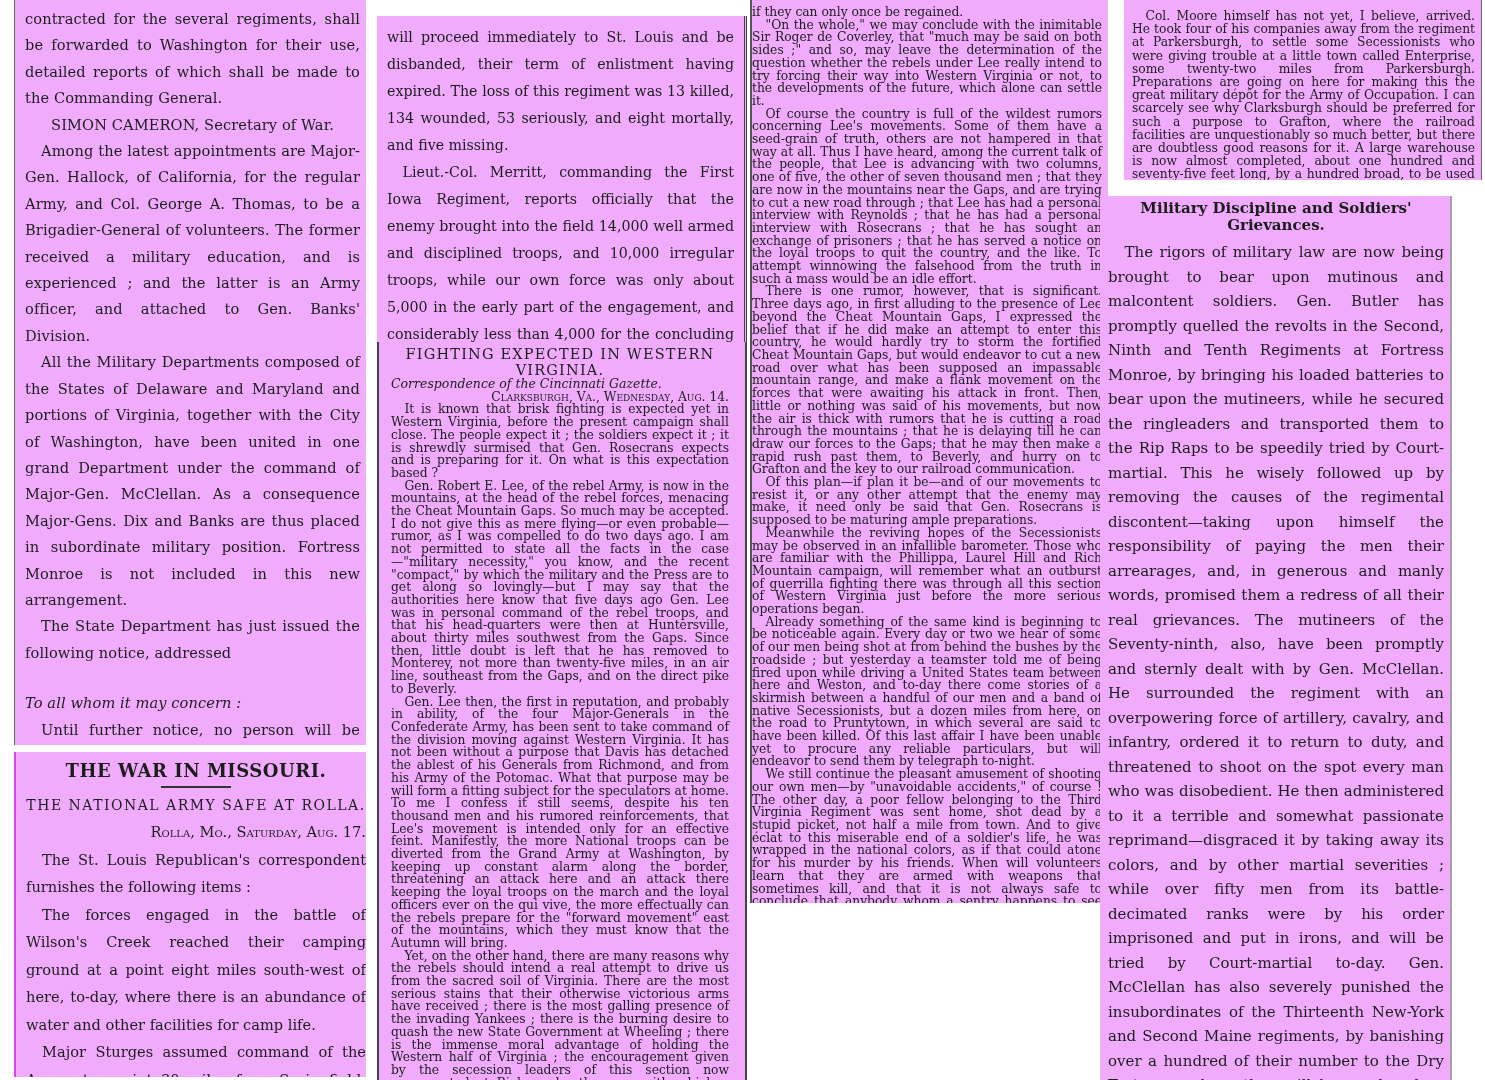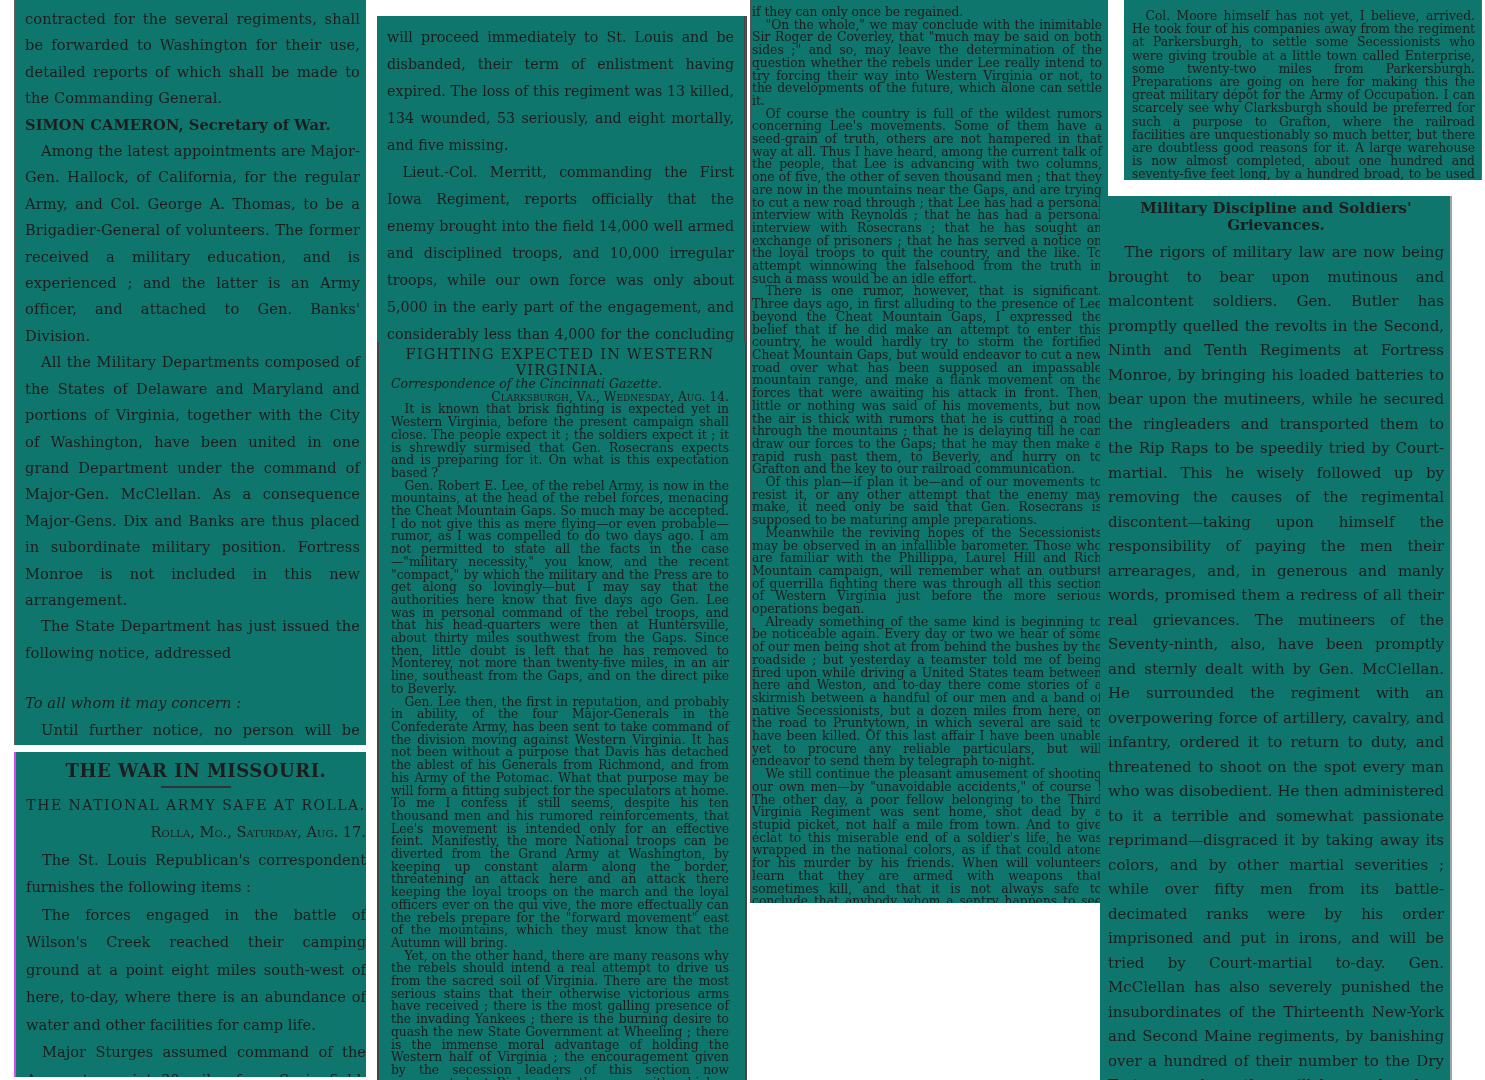--- a/index.html
+++ b/index.html
@@ -5,31 +5,31 @@
     html, body { margin: 0; padding: 0; }
     body {
       width: 1485px; height: 1080px; overflow: hidden;
       background: #ffffff;
       font-family: "DejaVu Serif", "Liberation Serif", serif;
       color: #1d1d1d;
       position: relative;
     }
     .clip {
       position: absolute;
-      background: #0f766e;
+      background: #f0abfc;
       box-sizing: border-box;
       overflow: hidden;
     }
     .clip p {
       margin: 0;
       text-align: justify;
       text-indent: 1.1em;
     }
     .clip p.noindent { text-indent: 0; }
-    .clip p.sig { text-align: left; text-indent: 0; font-weight: bold; }
+    .clip p.sig { text-align: center; text-indent: 0; }
     .clip p.dateline { text-align: right; text-indent: 0; }
     .clip p.salute { font-style: italic; text-indent: 0; margin-top: 24px; }
     .sc { font-variant: small-caps; }
 
     
     #c1a { left: 14px; top: 0; width: 352px; height: 745px; border-left: 1px solid #666;
            font-size: 14.6px; line-height: 26.4px; padding: 6px 6px 0 10px; letter-spacing: 0.1px; }
     #c1b { left: 14px; top: 752px; width: 352px; height: 325px; border-left: 2px solid #d946ef;
            font-size: 14.6px; line-height: 27.5px; padding: 2px 0 0 10px; }
     .headline-big { text-align: center; font-family: "DejaVu Serif", serif; font-weight: bold;

